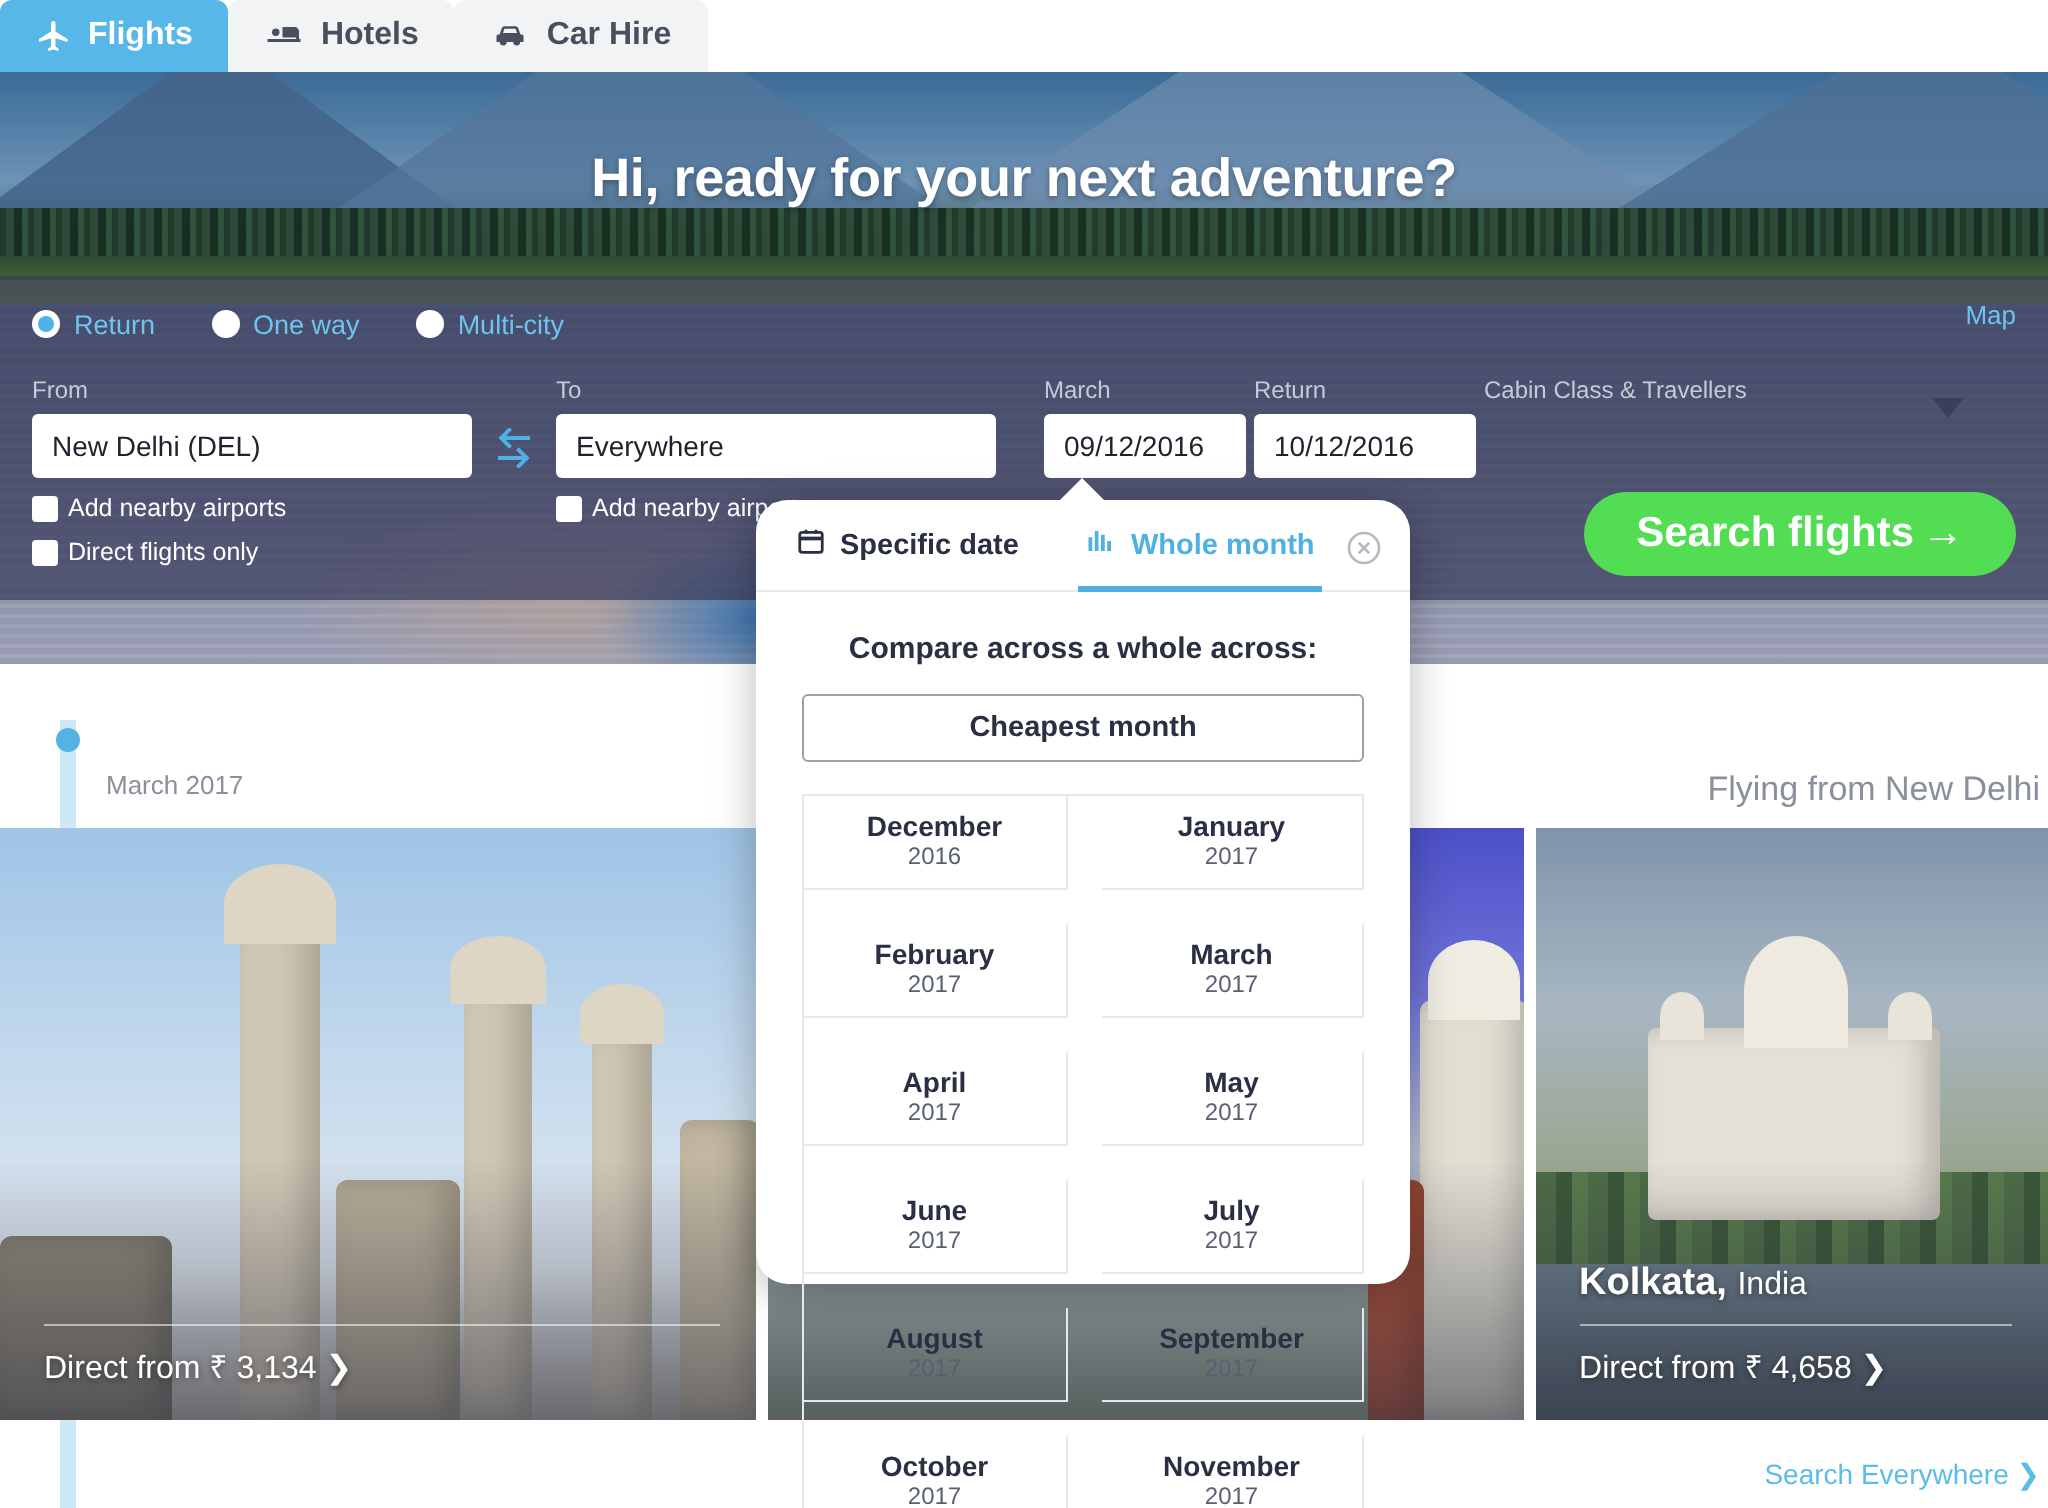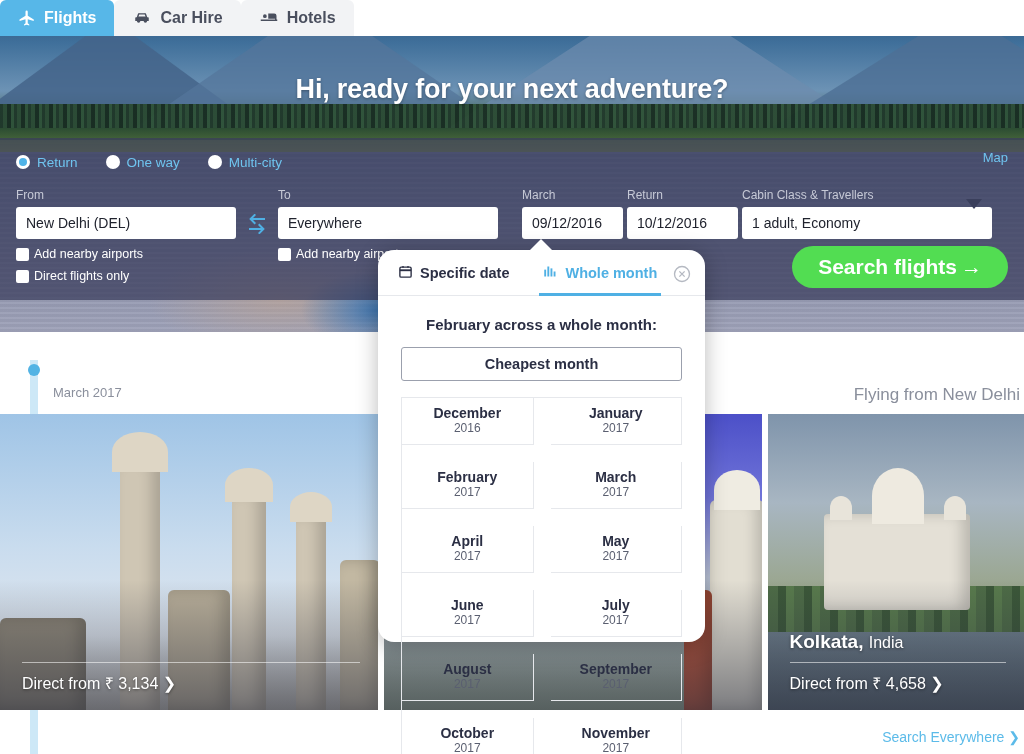--- a/index.html
+++ b/index.html
@@ -274,33 +274,33 @@
       <span class="ticon">
         <svg width="18" height="18" viewBox="0 0 24 24" fill="#ffffff" aria-hidden="true">
           <path d="M21 16v-2l-8-5V3.5A1.5 1.5 0 0 0 11.5 2 1.5 1.5 0 0 0 10 3.5V9l-8 5v2l8-2.5V19l-2 1.5V22l3.5-1 3.5 1v-1.5L13 19v-5.5z"></path>
         </svg>
       </span>
       <span>Flights</span>
     </div>
     <div class="tab">
       <span class="ticon">
         <svg width="20" height="18" viewBox="0 0 24 24" fill="#4a4f5e" aria-hidden="true">
-          <path d="M5 11l1.5-4.2A2 2 0 0 1 8.4 5.5h7.2a2 2 0 0 1 1.9 1.3L19 11h1a1 1 0 0 1 1 1v4h-2.2a2.3 2.3 0 0 1-4.6 0h-4.4a2.3 2.3 0 0 1-4.6 0H3v-4a1 1 0 0 1 1-1zm2.3-1h9.4l-1-2.8H8.3z"></path>
-        </svg>
-      </span>
-      <span>Car Hire</span>
-    </div>
-    <div class="tab">
-      <span class="ticon">
-        <svg width="20" height="18" viewBox="0 0 24 24" fill="#4a4f5e" aria-hidden="true">
           <path d="M2 7h2v6h16v2h2V9a3 3 0 0 0-3-3h-8v7H4V7H2zm4.5 0A2.5 2.5 0 1 1 4 9.5 2.5 2.5 0 0 1 6.5 7z"></path>
           <rect x="1" y="14" width="22" height="2"></rect>
         </svg>
       </span>
       <span>Hotels</span>
+    </div>
+    <div class="tab">
+      <span class="ticon">
+        <svg width="20" height="18" viewBox="0 0 24 24" fill="#4a4f5e" aria-hidden="true">
+          <path d="M5 11l1.5-4.2A2 2 0 0 1 8.4 5.5h7.2a2 2 0 0 1 1.9 1.3L19 11h1a1 1 0 0 1 1 1v4h-2.2a2.3 2.3 0 0 1-4.6 0h-4.4a2.3 2.3 0 0 1-4.6 0H3v-4a1 1 0 0 1 1-1zm2.3-1h9.4l-1-2.8H8.3z"></path>
+        </svg>
+      </span>
+      <span>Car Hire</span>
     </div>
   </div>
 
   <div class="searchpanel">
 
     <div class="radios">
       <label class="radio">
         <span class="rdot sel"></span>
         <span>Return</span>
       </label>
@@ -352,21 +352,20 @@
         <input class="finput" style="width: 101px;" type="text" value="09/12/2016">
       </div>
 
       <div class="fgroup" style="width:115px;">
         <label class="flabel">Return</label>
         <input class="finput" style="width: 111px;" type="text" value="10/12/2016">
       </div>
 
       <div class="fgroup selectwrap" style="width:250px;">
         <label class="flabel">Cabin Class &amp; Travellers</label>
-        <input class="finput" style="width: 250px;" type="text" readonly="" value="1 adult, Economy">
         <span class="caret"></span>
       </div>
 
     </div>
   </div>
 
   <a class="maplink">Map</a>
 
   <button class="searchbtn">
     <span>Search flights</span>
@@ -472,21 +471,21 @@
         <span>Whole month</span>
       </div>
       <div class="pop-close">
         <svg width="18" height="18" viewBox="0 0 24 24" fill="none" stroke="#b5b9c2" stroke-width="1.8" aria-hidden="true">
           <circle cx="12" cy="12" r="10"></circle>
           <path d="M8.5 8.5l7 7M15.5 8.5l-7 7"></path>
         </svg>
       </div>
     </div>
 
-    <div class="pop-heading">February across a whole month:</div>
+    <div class="pop-heading">Compare across a whole across:</div>
 
     <button class="cheapest">Cheapest month</button>
 
     <div class="mgrid">
       <div class="mcell">
         <span class="mname">December</span>
         <span class="myear">2016</span>
       </div>
       <div class="mcell">
         <span class="mname">January</span>

